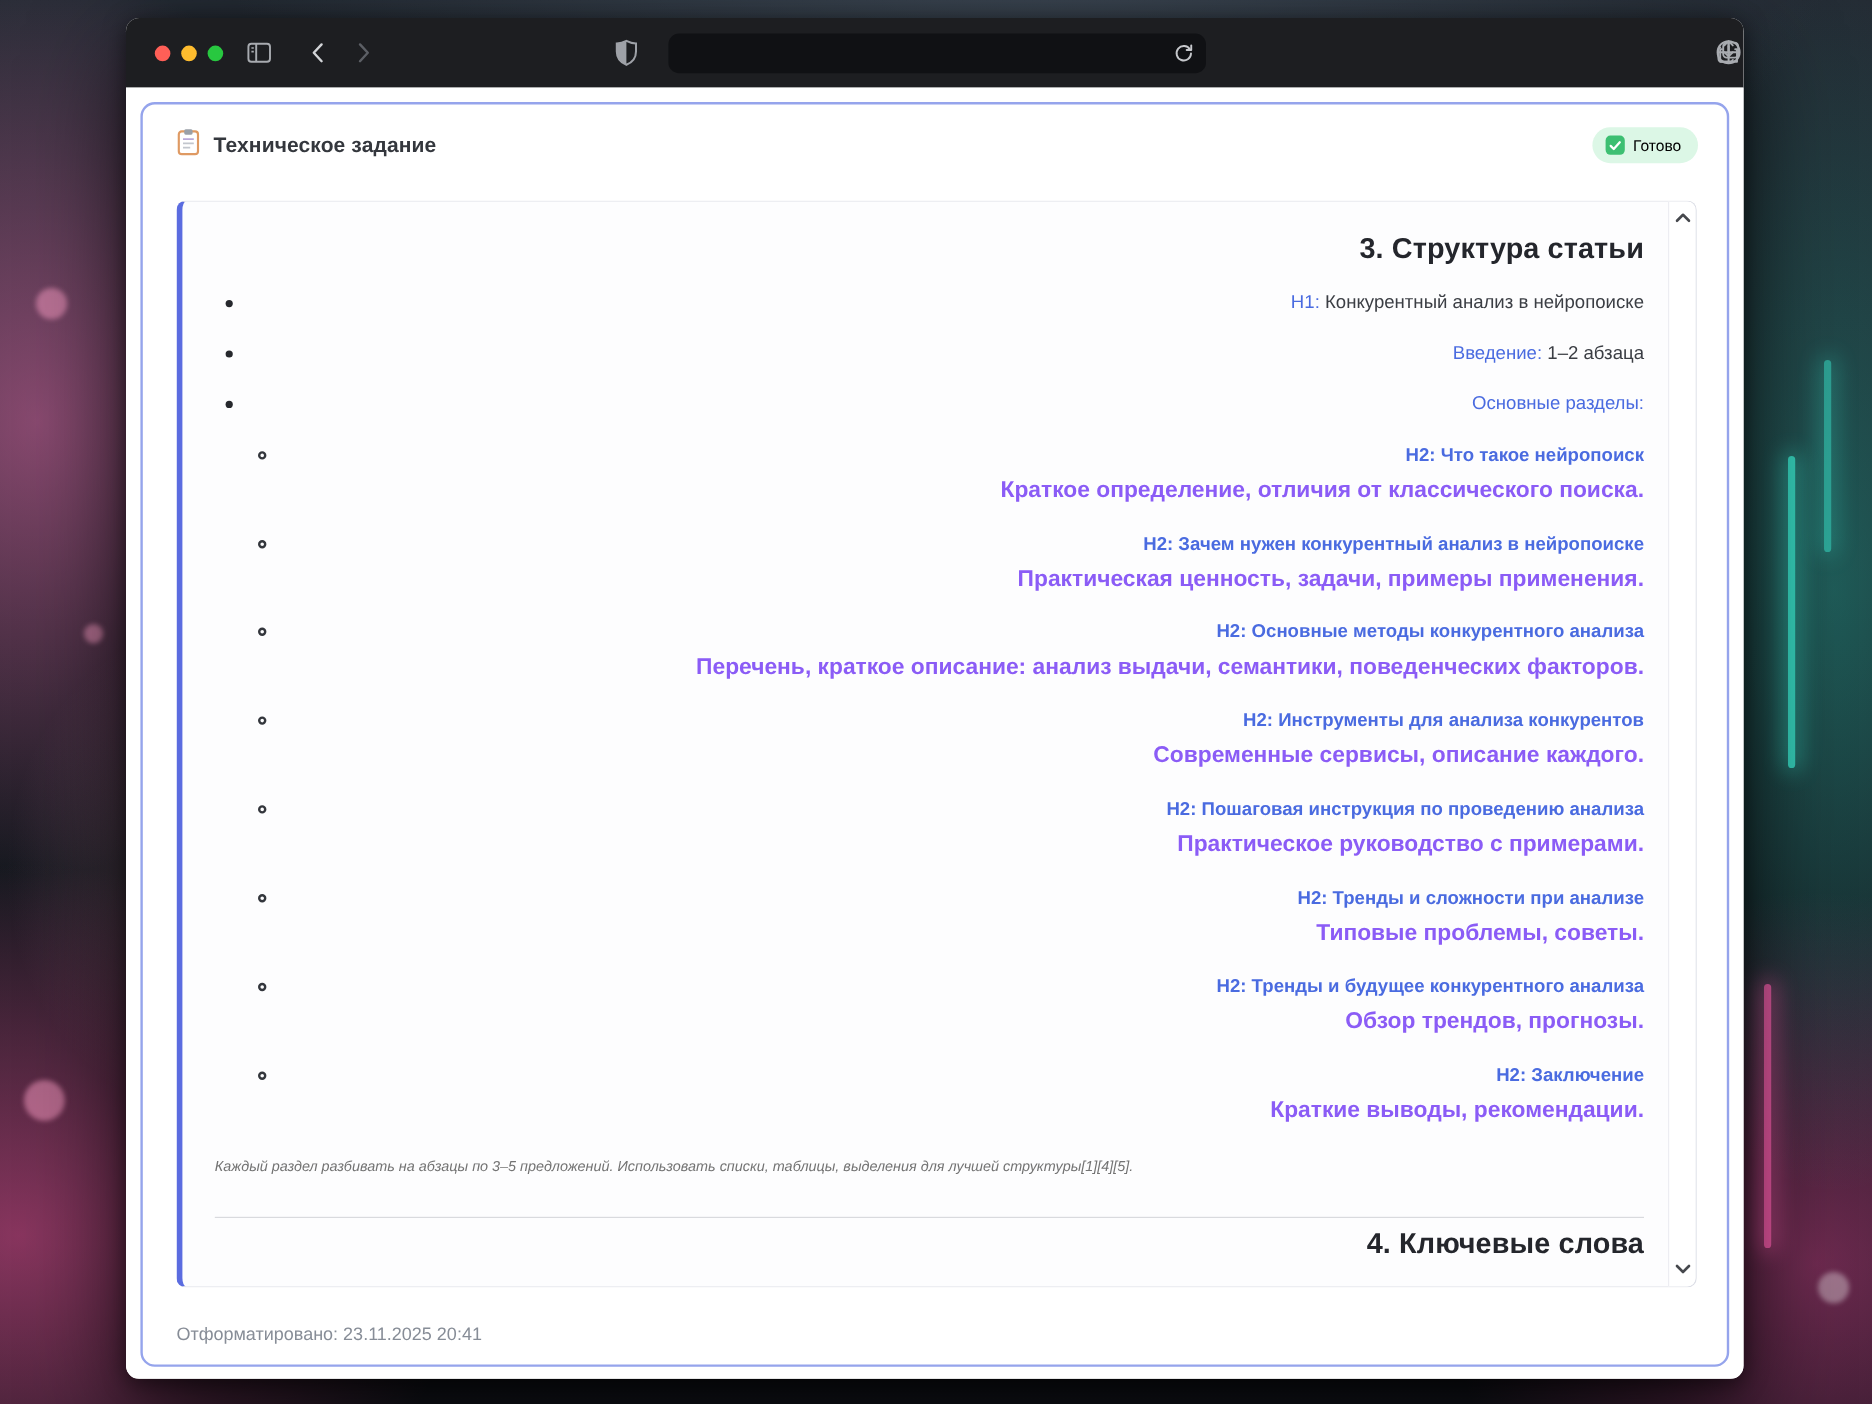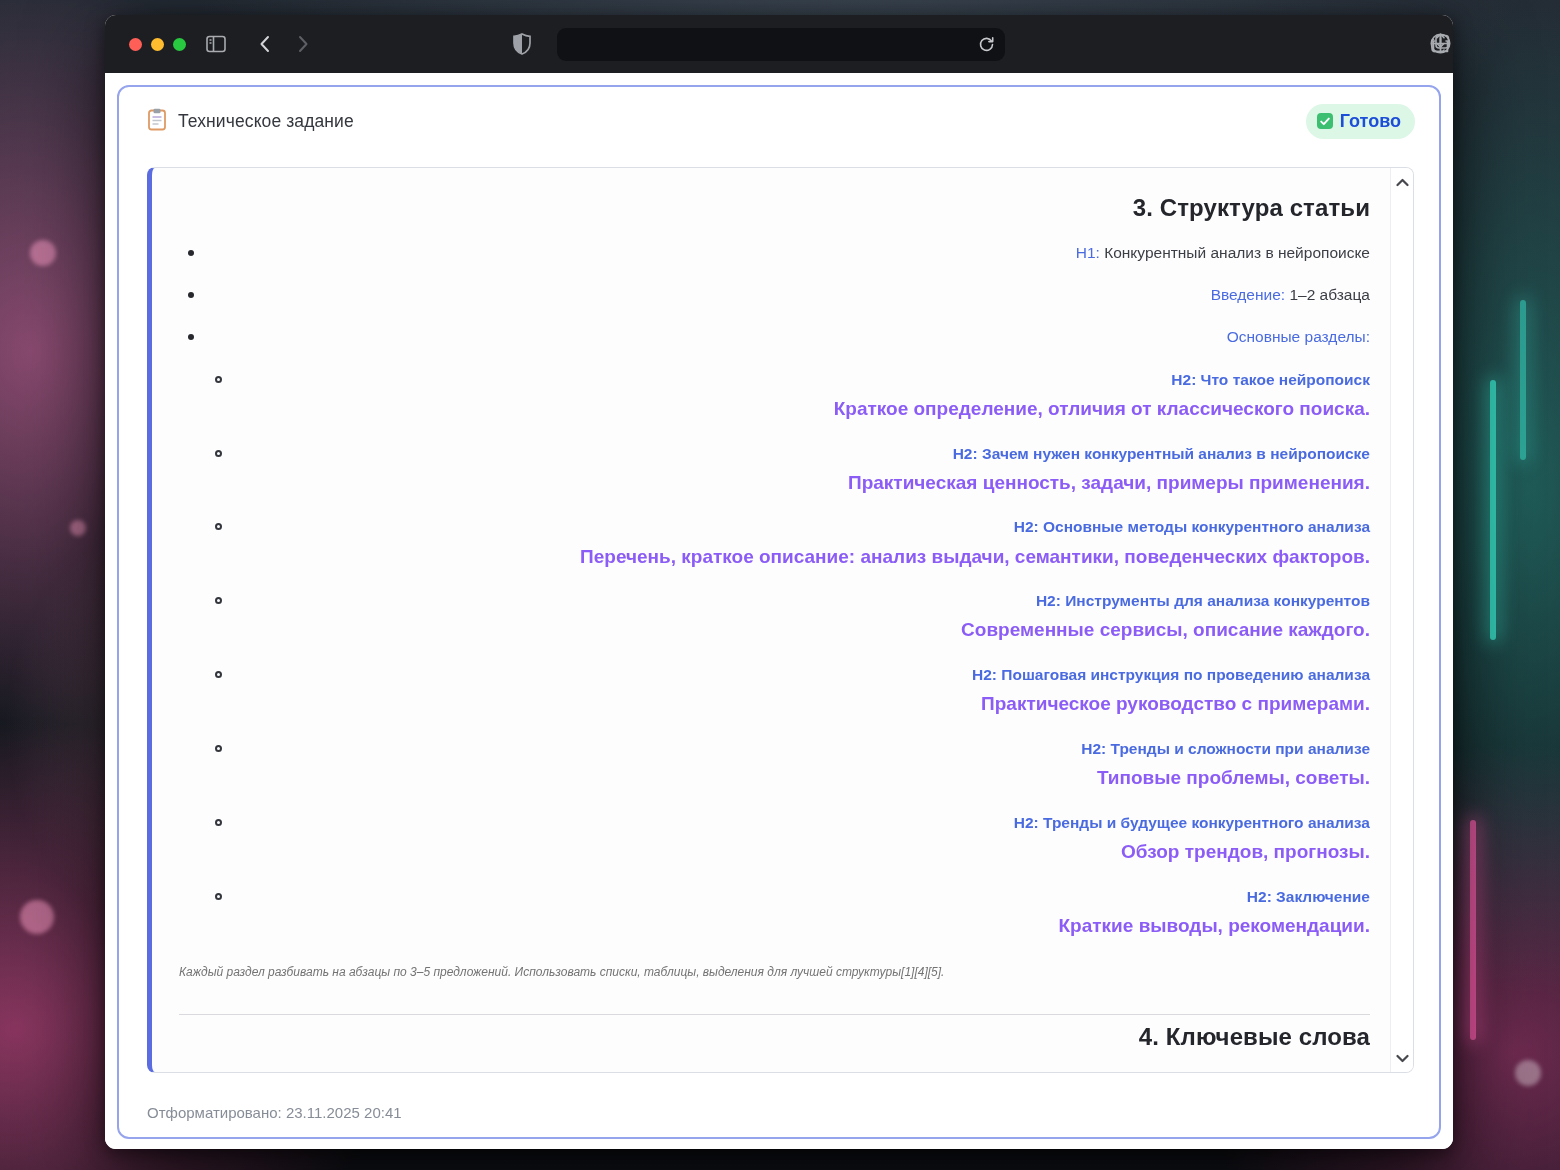--- a/index.html
+++ b/index.html
@@ -45,27 +45,27 @@
   
   .page { position:absolute; top:58px; left:0; right:0; bottom:0; background:#fff; }
   .card {
     position:absolute; left:12px; right:12px; top:12px; bottom:10px;
     border:2px solid #95a4ec; border-radius:12px; background:#fff;
   }
   .card-header {
     position:absolute; top:0; left:0; right:0; height:68px;
     display:flex; align-items:center; padding:0 24px 0 28px;
   }
-  .doc-title { font-size:17.5px; font-weight:400; color:#34373d; margin-left:11px; letter-spacing:.1px; }
+  .doc-title { font-size:17.5px; font-weight:700; color:#34373d; margin-left:11px; letter-spacing:.1px; }
   .badge {
     margin-left:auto; display:flex; align-items:center; gap:7px;
     background:#dcf7e6; border-radius:999px; padding:7px 14px 7px 11px;
   }
   .badge-check { width:16px; height:16px; border-radius:4px; background:#3dbf72; display:flex; align-items:center; justify-content:center; }
-  .badge-label { font-size:18px; font-weight:700; color:#1d4ed8; }
+  .badge-label { font-size:13px; font-weight:400; color:#000000; }
 
   .panel {
     position:absolute; left:28px; right:25px; top:80px; bottom:64px;
     background:#fdfdfe; border:1px solid #dcdee6; border-left:5px solid #5b6ce0;
     border-radius:8px; overflow:hidden;
   }
   .panel-content {
     position:absolute; left:0; top:0; right:23px; bottom:0;
     padding:18px 20px 10px 27px; overflow:hidden;
   }

